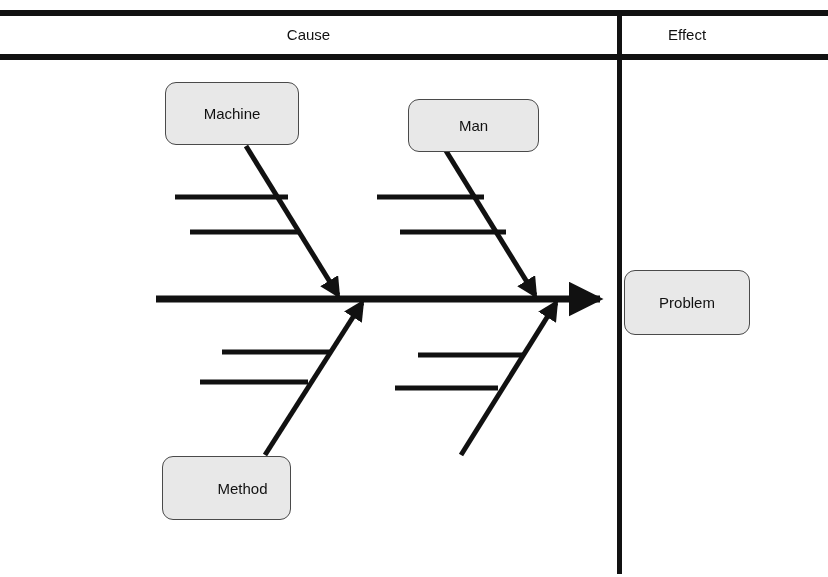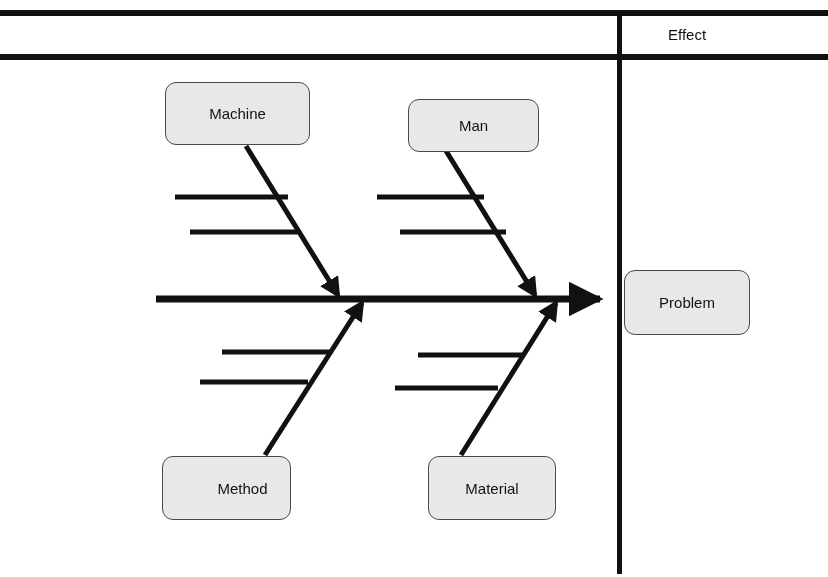--- a/index.html
+++ b/index.html
@@ -59,21 +59,21 @@
     box-sizing: border-box;
     display: flex;
     align-items: center;
     justify-content: center;
     font-size: 15px;
     color: #111111;
     white-space: nowrap;
     user-select: none;
   }
 
-  #box-machine  { left: 165px; top: 82px;  width: 145px; height: 63px; }
+  #box-machine  { left: 165px; top: 82px;  width: 134px; height: 63px; }
   #box-man      { left: 408px; top: 99px;  width: 131px; height: 53px; }
   #box-method   { left: 162px; top: 456px; width: 129px; height: 64px; padding-left: 32px; }
   #box-material { left: 428px; top: 456px; width: 128px; height: 64px; }
   #box-problem  { left: 624px; top: 270px; width: 126px; height: 65px; }
 
   
   #bones {
     position: absolute;
     left: 0;
     top: 0;
@@ -85,20 +85,21 @@
 </head>
 <body>
 
 <div id="canvas">
 
   <div class="rule" id="rule-top"></div>
   <div class="rule" id="rule-mid"></div>
   <div class="vdivider" id="divider-header"></div>
   <div class="vdivider" id="divider-body"></div>
 
+  <div class="header-label" id="label-cause">Cause</div>
   <div class="header-label" id="label-effect">Effect</div>
 
   <svg id="bones" viewBox="0 0 828 577">
     <defs>
       <marker id="arrow-spine" viewBox="0 0 10 10" refX="9" refY="5" markerWidth="5" markerHeight="5" orient="auto-start-reverse">
         <path d="M 0 0 L 10 5 L 0 10 z" fill="#111111"></path>
       </marker>
       <marker id="arrow-branch" viewBox="0 0 10 10" refX="8" refY="5" markerWidth="4.2" markerHeight="4.2" orient="auto-start-reverse">
         <path d="M 0 0 L 10 5 L 0 10 z" fill="#111111"></path>
       </marker>
@@ -132,17 +133,16 @@
       <line x1="395" y1="388" x2="498" y2="388" stroke="#111111" stroke-width="5"></line>
     </g>
   </svg>
 
   <div class="cat-box" id="box-machine">Machine</div>
 
   <div class="cat-box" id="box-man">Man</div>
 
   <div class="cat-box" id="box-method">Method</div>
 
-  <div class="cat-box" id="box-material">Material</div>
 
   <div class="cat-box" id="box-problem">Problem</div>
 
 </div>
 
 </body></html>

